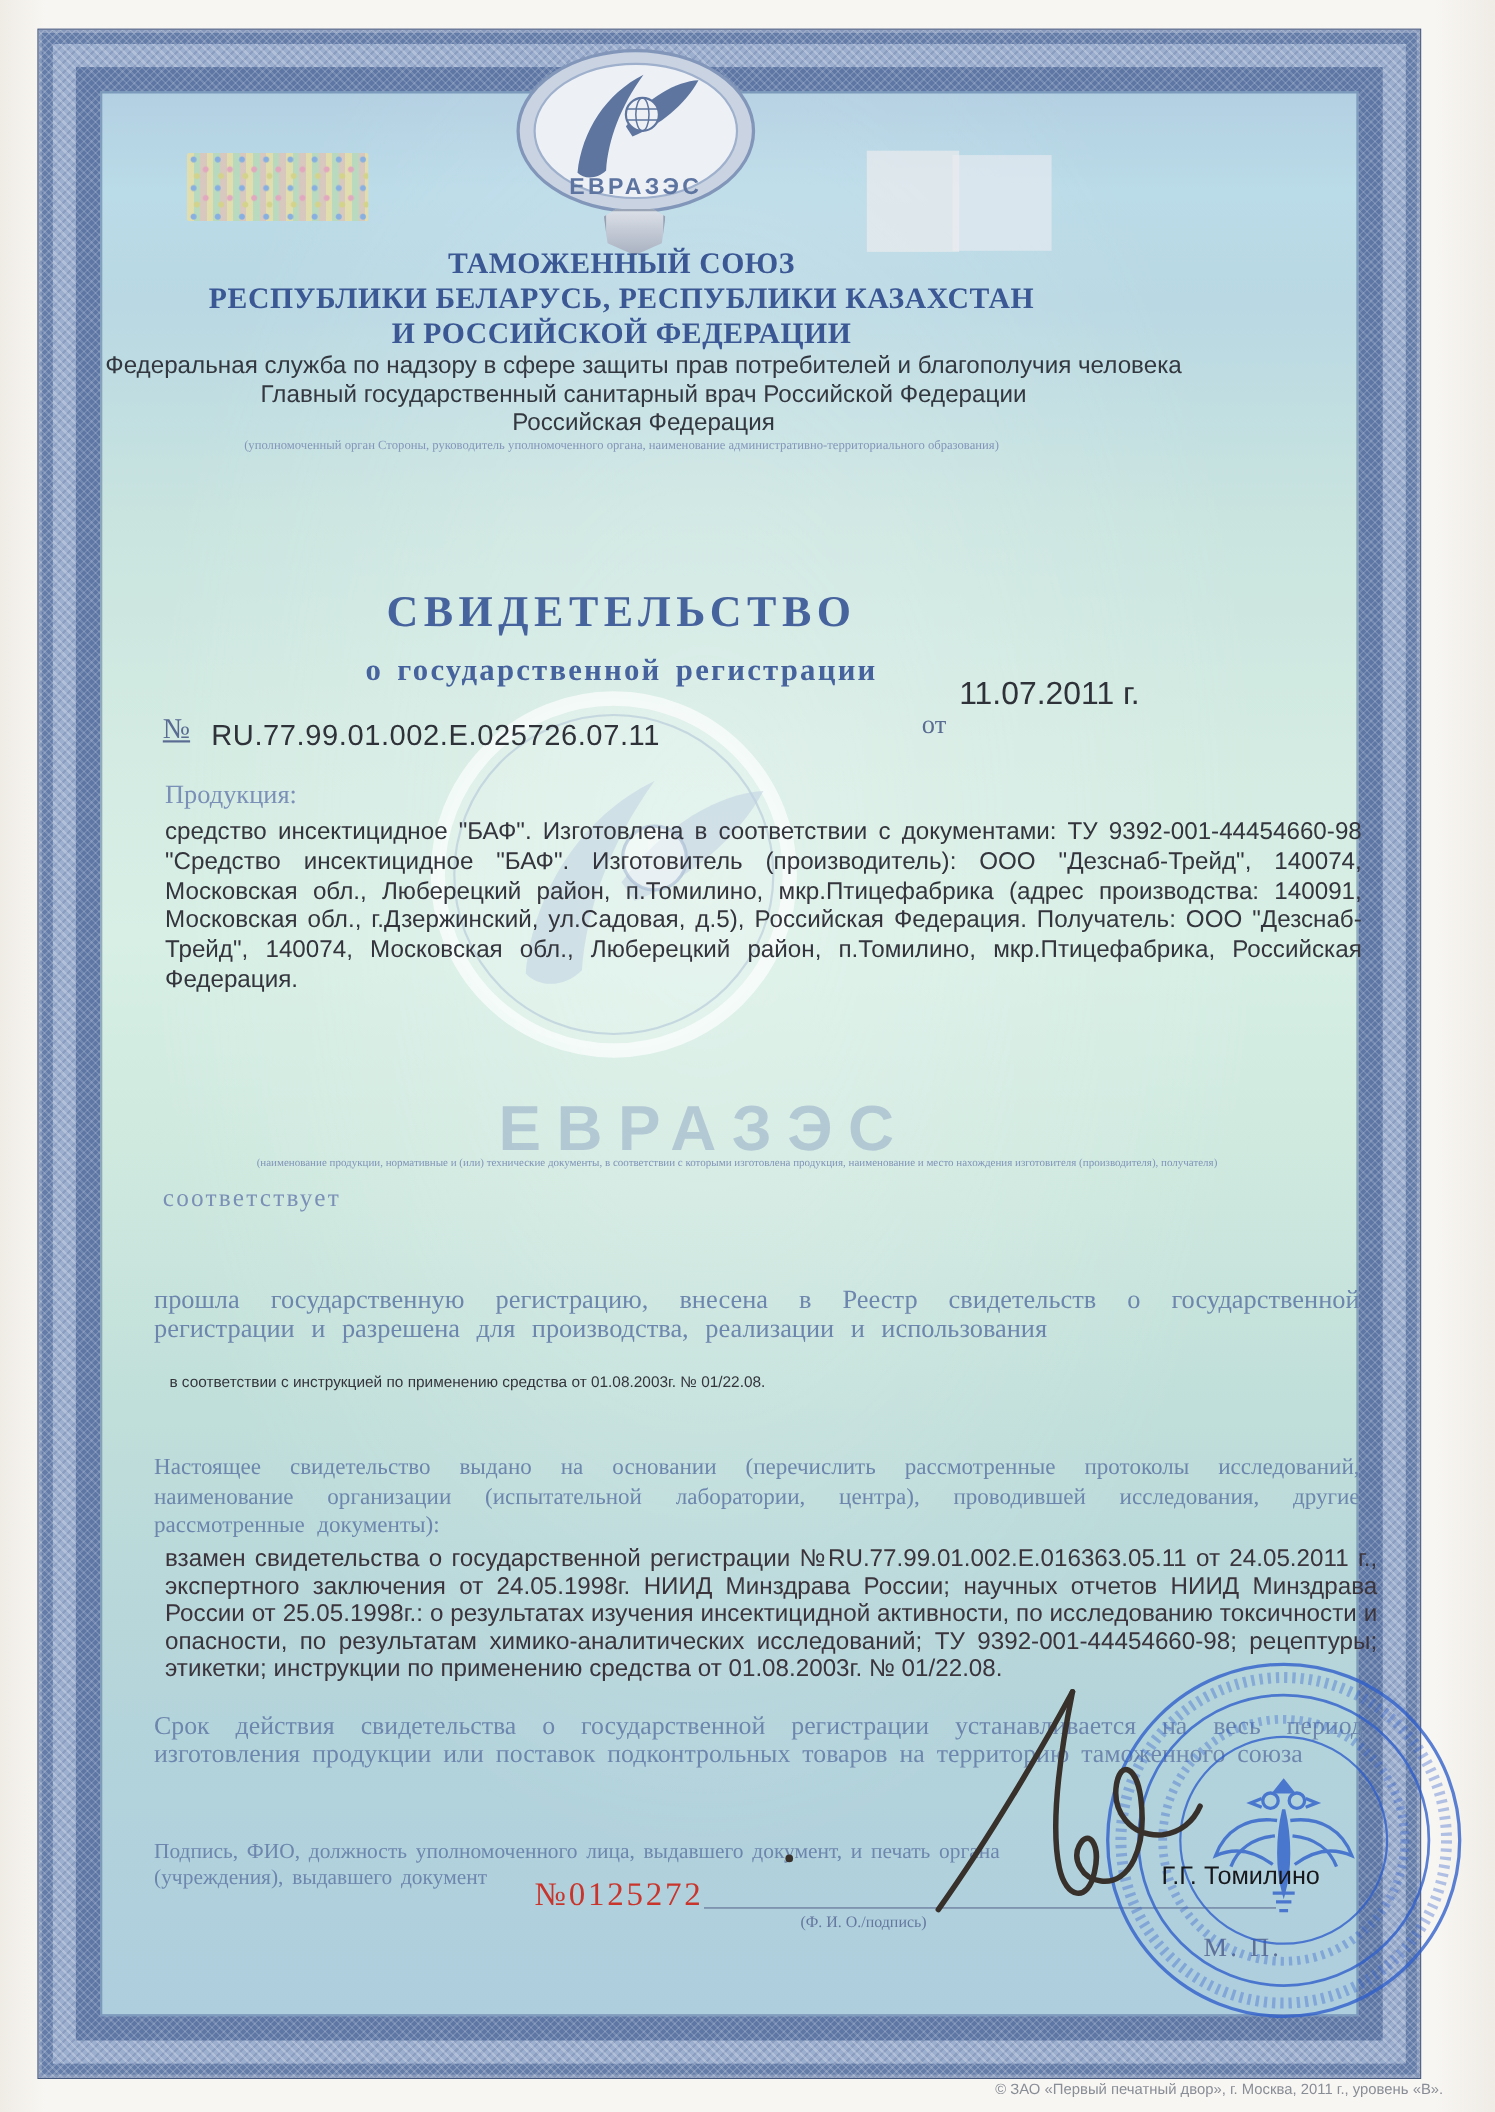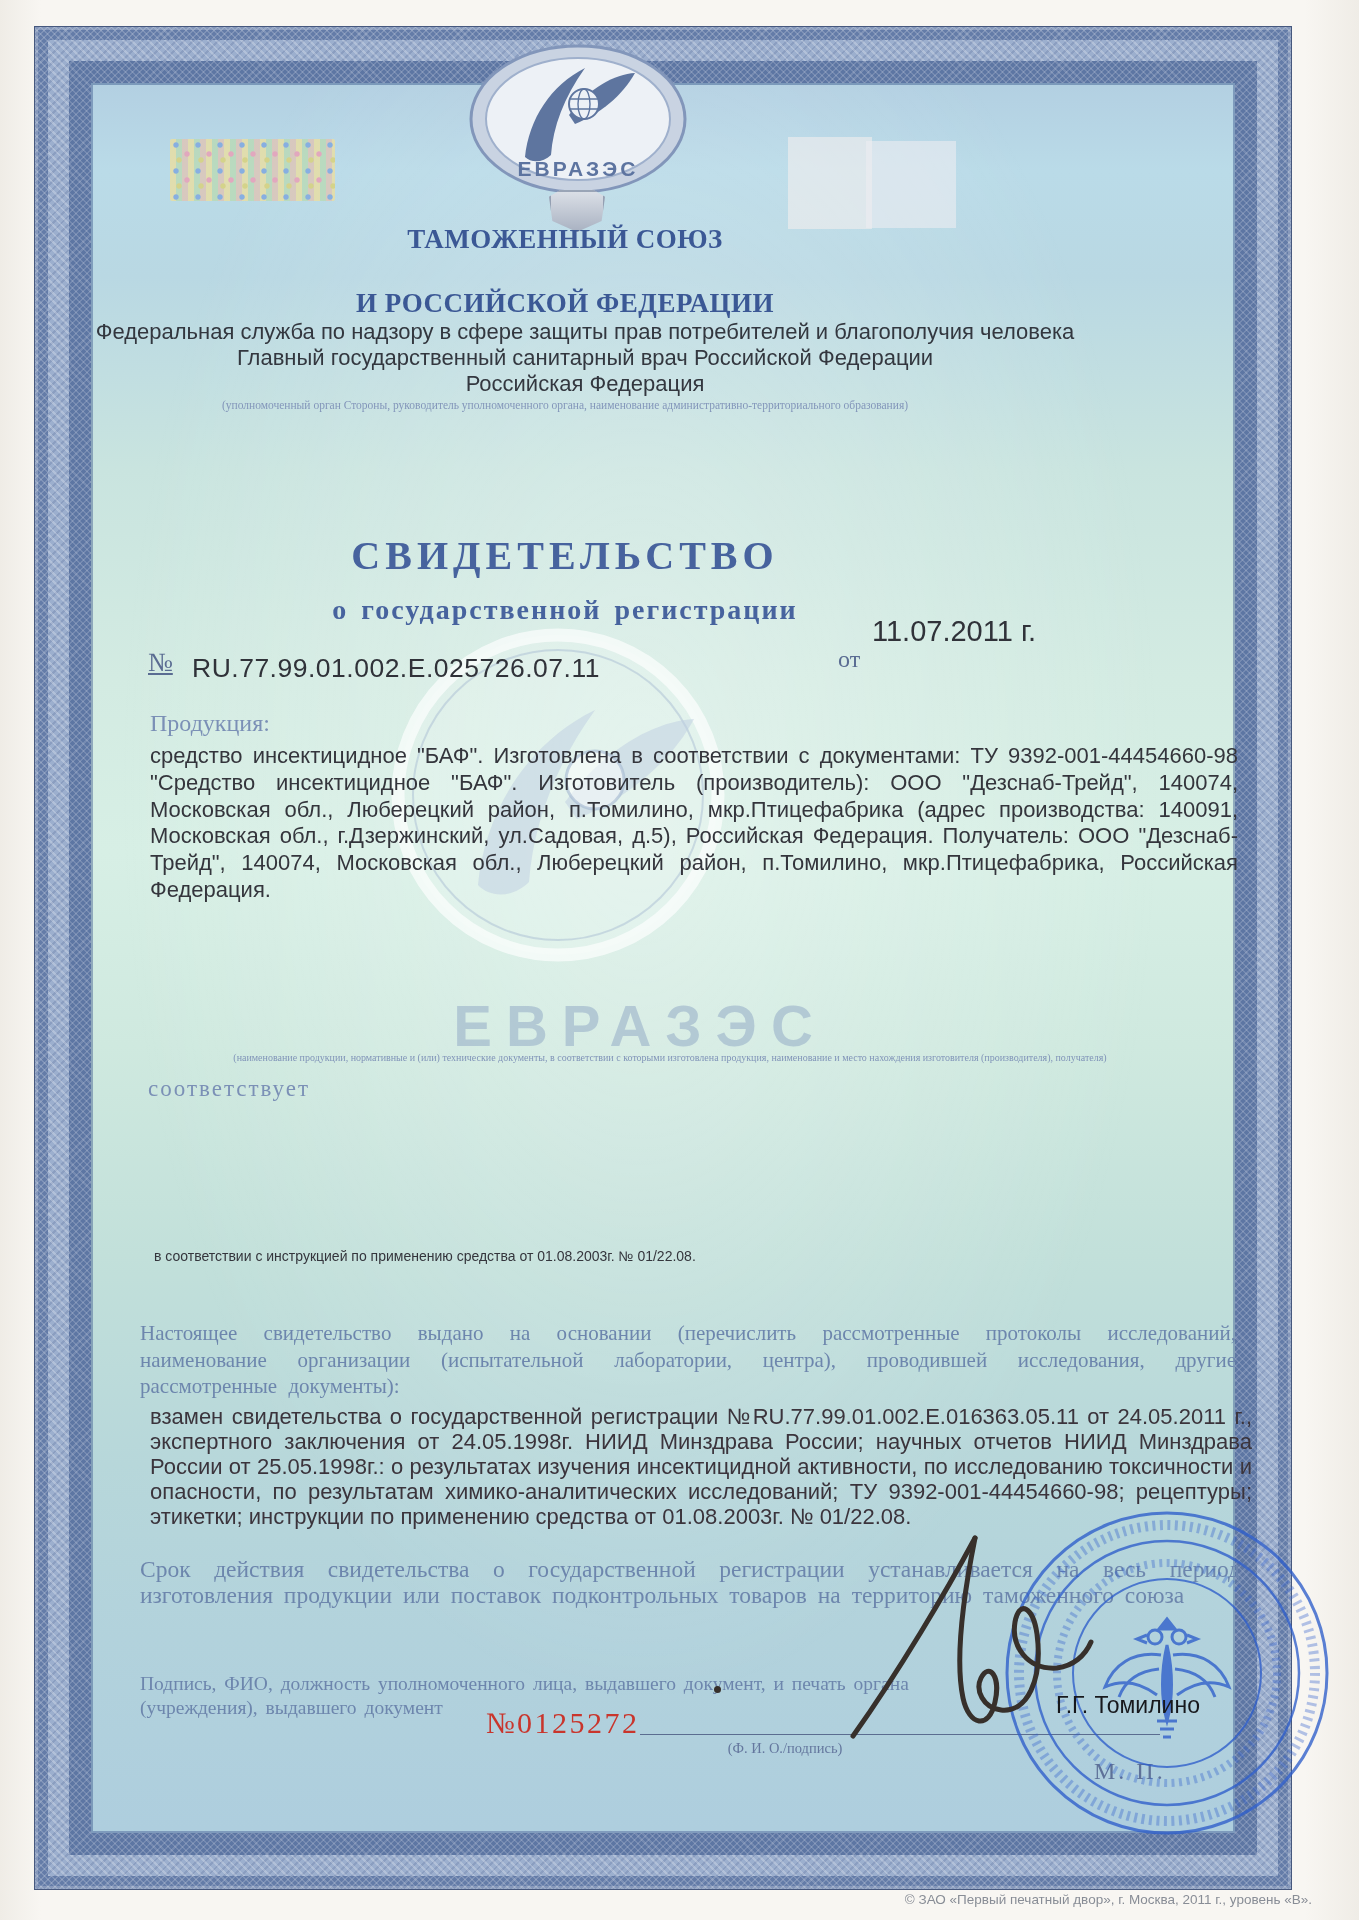--- a/index.html
+++ b/index.html
@@ -82,20 +82,21 @@
     <path d="M62,115 C66,77 88,43 122,26 C101,55 90,85 88,113 C80,121 68,121 62,115 Z" fill="#5e759f"></path>
     <path d="M106,73 C126,46 152,32 172,31 C160,53 137,72 112,82 Z" fill="#5e759f"></path>
     <circle cx="121" cy="62" r="15" fill="#edf1f6" stroke="#5e759f" stroke-width="2"></circle>
     <ellipse cx="121" cy="62" rx="6" ry="15" fill="none" stroke="#5e759f" stroke-width="1.4"></ellipse>
     <path d="M107,57 h28 M107,67 h28" stroke="#5e759f" stroke-width="1.4" fill="none"></path>
     <text x="115" y="134" text-anchor="middle" font-family="Liberation Sans, sans-serif" font-size="21" font-weight="bold" letter-spacing="3" fill="#5d74a0">ЕВРАЗЭС</text>
   </svg>
   <div class="abs shield z3"></div>
 
   <div class="abs z3 serif center hline1" style="left:90px;top:224px;width:950px;">ТАМОЖЕННЫЙ СОЮЗ</div>
+  <div class="abs z3 serif center hline1" style="left:90px;top:256px;width:950px;">РЕСПУБЛИКИ БЕЛАРУСЬ, РЕСПУБЛИКИ КАЗАХСТАН</div>
   <div class="abs z3 serif center hline1" style="left:90px;top:288px;width:950px;">И РОССИЙСКОЙ ФЕДЕРАЦИИ</div>
   <div class="abs z3 sans center auth" style="left:90px;top:319px;width:990px;">Федеральная служба по надзору в сфере защиты прав потребителей и благополучия человека</div>
   <div class="abs z3 sans center auth" style="left:90px;top:345px;width:990px;">Главный государственный санитарный врач Российской Федерации</div>
   <div class="abs z3 sans center auth" style="left:90px;top:371px;width:990px;">Российская Федерация</div>
   <div class="abs z3 serif center tinynote" style="left:90px;top:399px;width:950px;">(уполномоченный орган Стороны, руководитель уполномоченного органа, наименование административно-территориального образования)</div>
 
   <div class="abs z3 serif center bigtitle" style="left:90px;top:532px;width:950px;">СВИДЕТЕЛЬСТВО</div>
   <div class="abs z3 serif center subtitle" style="left:90px;top:594px;width:950px;">о государственной регистрации</div>
 
   <div class="abs z3 serif" style="left:148px;top:648px;font-size:26px;color:#5a6c92;text-decoration:underline;">№</div>
@@ -110,20 +111,21 @@
     <circle cx="175" cy="175" r="160" fill="rgba(255,255,255,.14)" stroke="rgba(255,255,255,.65)" stroke-width="13"></circle>
     <circle cx="175" cy="175" r="145" fill="none" stroke="rgba(163,183,209,.45)" stroke-width="2"></circle>
     <path d="M95,265 C102,190 146,122 212,90 C171,147 150,207 146,262 C130,278 107,278 95,265 Z" fill="rgba(190,205,226,.5)"></path>
     <path d="M182,182 C221,129 272,101 311,99 C288,142 243,179 194,199 Z" fill="rgba(190,205,226,.5)"></path>
     <circle cx="212" cy="160" r="29" fill="rgba(255,255,255,.5)" stroke="rgba(163,183,209,.6)" stroke-width="3"></circle>
   </svg>
   <div class="abs z2 sans center wmtext" style="left:370px;top:992px;width:540px;">ЕВРАЗЭС</div>
 
   <div class="abs z3 serif center" style="left:100px;top:1052px;width:1140px;font-size:10px;color:#8094b8;">(наименование продукции, нормативные и (или) технические документы, в соответствии с которыми изготовлена продукция, наименование и место нахождения изготовителя (производителя), получателя)</div>
   <div class="abs z3 serif" style="left:148px;top:1076px;font-size:23px;color:#7b90b6;letter-spacing:2px;">соответствует</div>
+  <div class="abs z3 serif blueserif just" style="left:140px;top:1170px;width:1096px;font-size:24px;line-height:25.5px;word-spacing:9px;">прошла государственную регистрацию, внесена в Реестр свидетельств о государственной регистрации и разрешена для производства, реализации и использования</div>
   <div class="abs z3 sans" style="left:154px;top:1248px;font-size:14px;color:#34353c;">в соответствии с инструкцией по применению средства от 01.08.2003г. № 01/22.08.</div>
 
   <div class="abs z3 serif blueserif just" style="left:140px;top:1320px;width:1096px;font-size:21px;line-height:26.5px;word-spacing:6px;">Настоящее свидетельство выдано на основании (перечислить рассмотренные протоколы исследований, наименование организации (испытательной лаборатории, центра), проводившей исследования, другие рассмотренные документы):</div>
   <div class="abs z3 sans just" style="left:150px;top:1404px;width:1102px;font-size:22px;line-height:25px;color:#3b343c;">взамен свидетельства о государственной регистрации №RU.77.99.01.002.Е.016363.05.11 от 24.05.2011 г., экспертного заключения от 24.05.1998г. НИИД Минздрава России; научных отчетов НИИД Минздрава России от 25.05.1998г.: о результатах изучения инсектицидной активности, по исследованию токсичности и опасности, по результатам химико-аналитических исследований; ТУ 9392-001-44454660-98; рецептуры; этикетки; инструкции по применению средства от 01.08.2003г. № 01/22.08.</div>
   <div class="abs z3 serif blueserif just" style="left:140px;top:1556px;width:1100px;font-size:23.5px;line-height:26px;word-spacing:5px;">Срок действия свидетельства о государственной регистрации устанавливается на весь период изготовления продукции или поставок подконтрольных товаров на территорию таможенного союза</div>
 
   <div class="abs z3 serif blueserif" style="left:140px;top:1672px;width:800px;font-size:19.5px;line-height:24px;word-spacing:3px;">Подпись, ФИО, должность уполномоченного лица, выдавшего документ, и печать органа (учреждения), выдавшего документ</div>
 
   <svg class="abs z6" style="left:845px;top:1528px;" width="255" height="218" viewBox="0 0 255 218">
     <g fill="none" stroke="#37302b" stroke-width="5" stroke-linecap="round">

